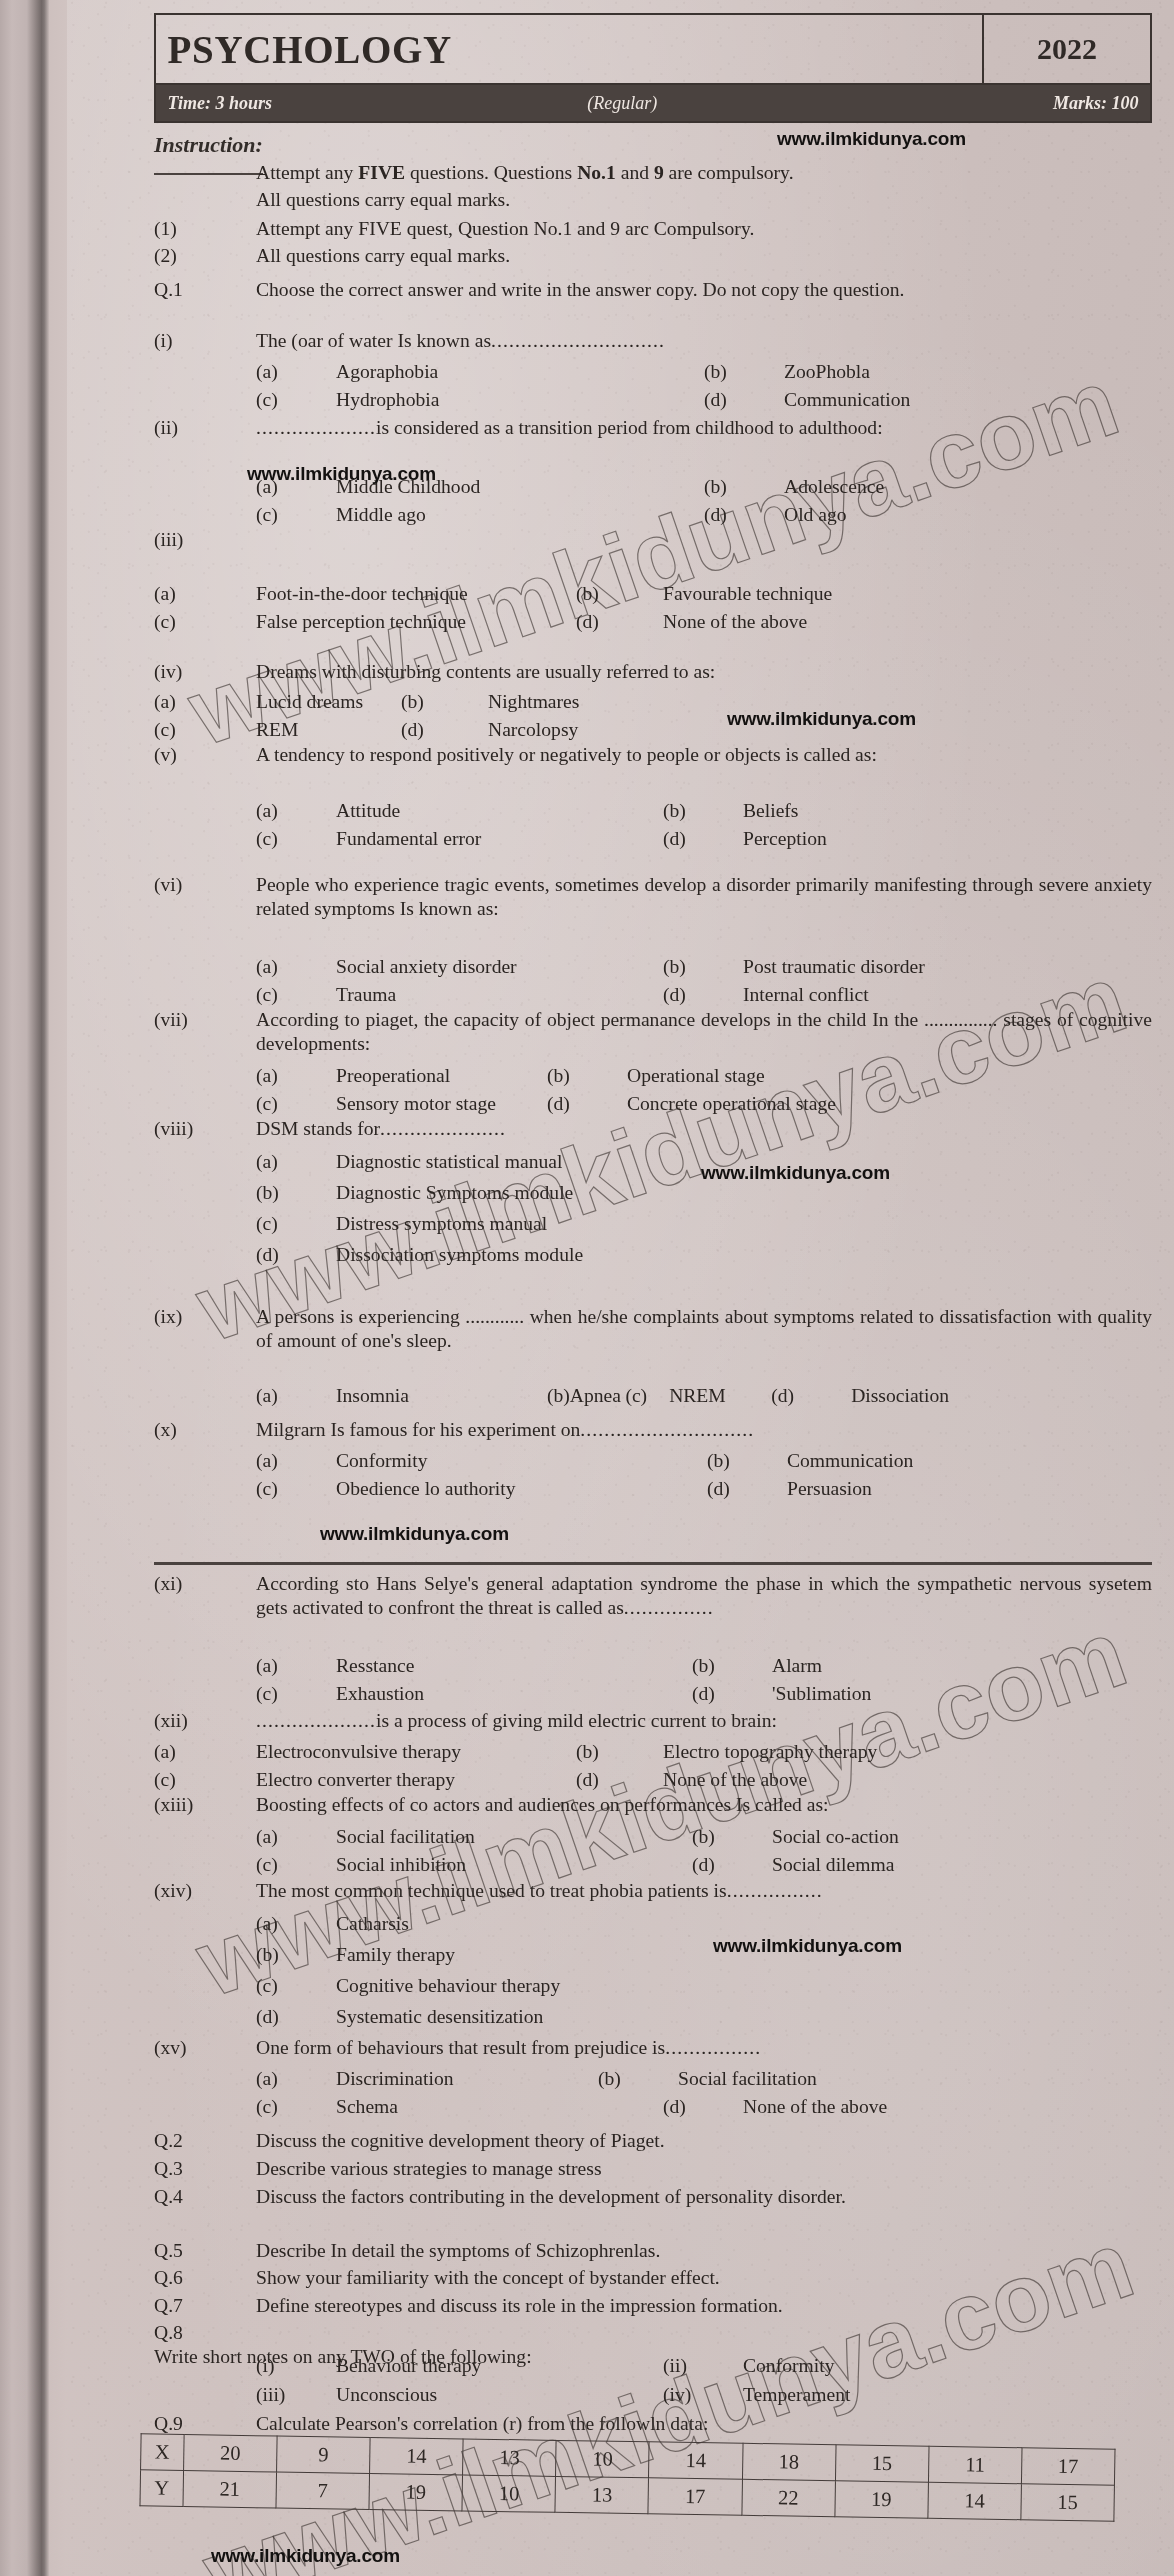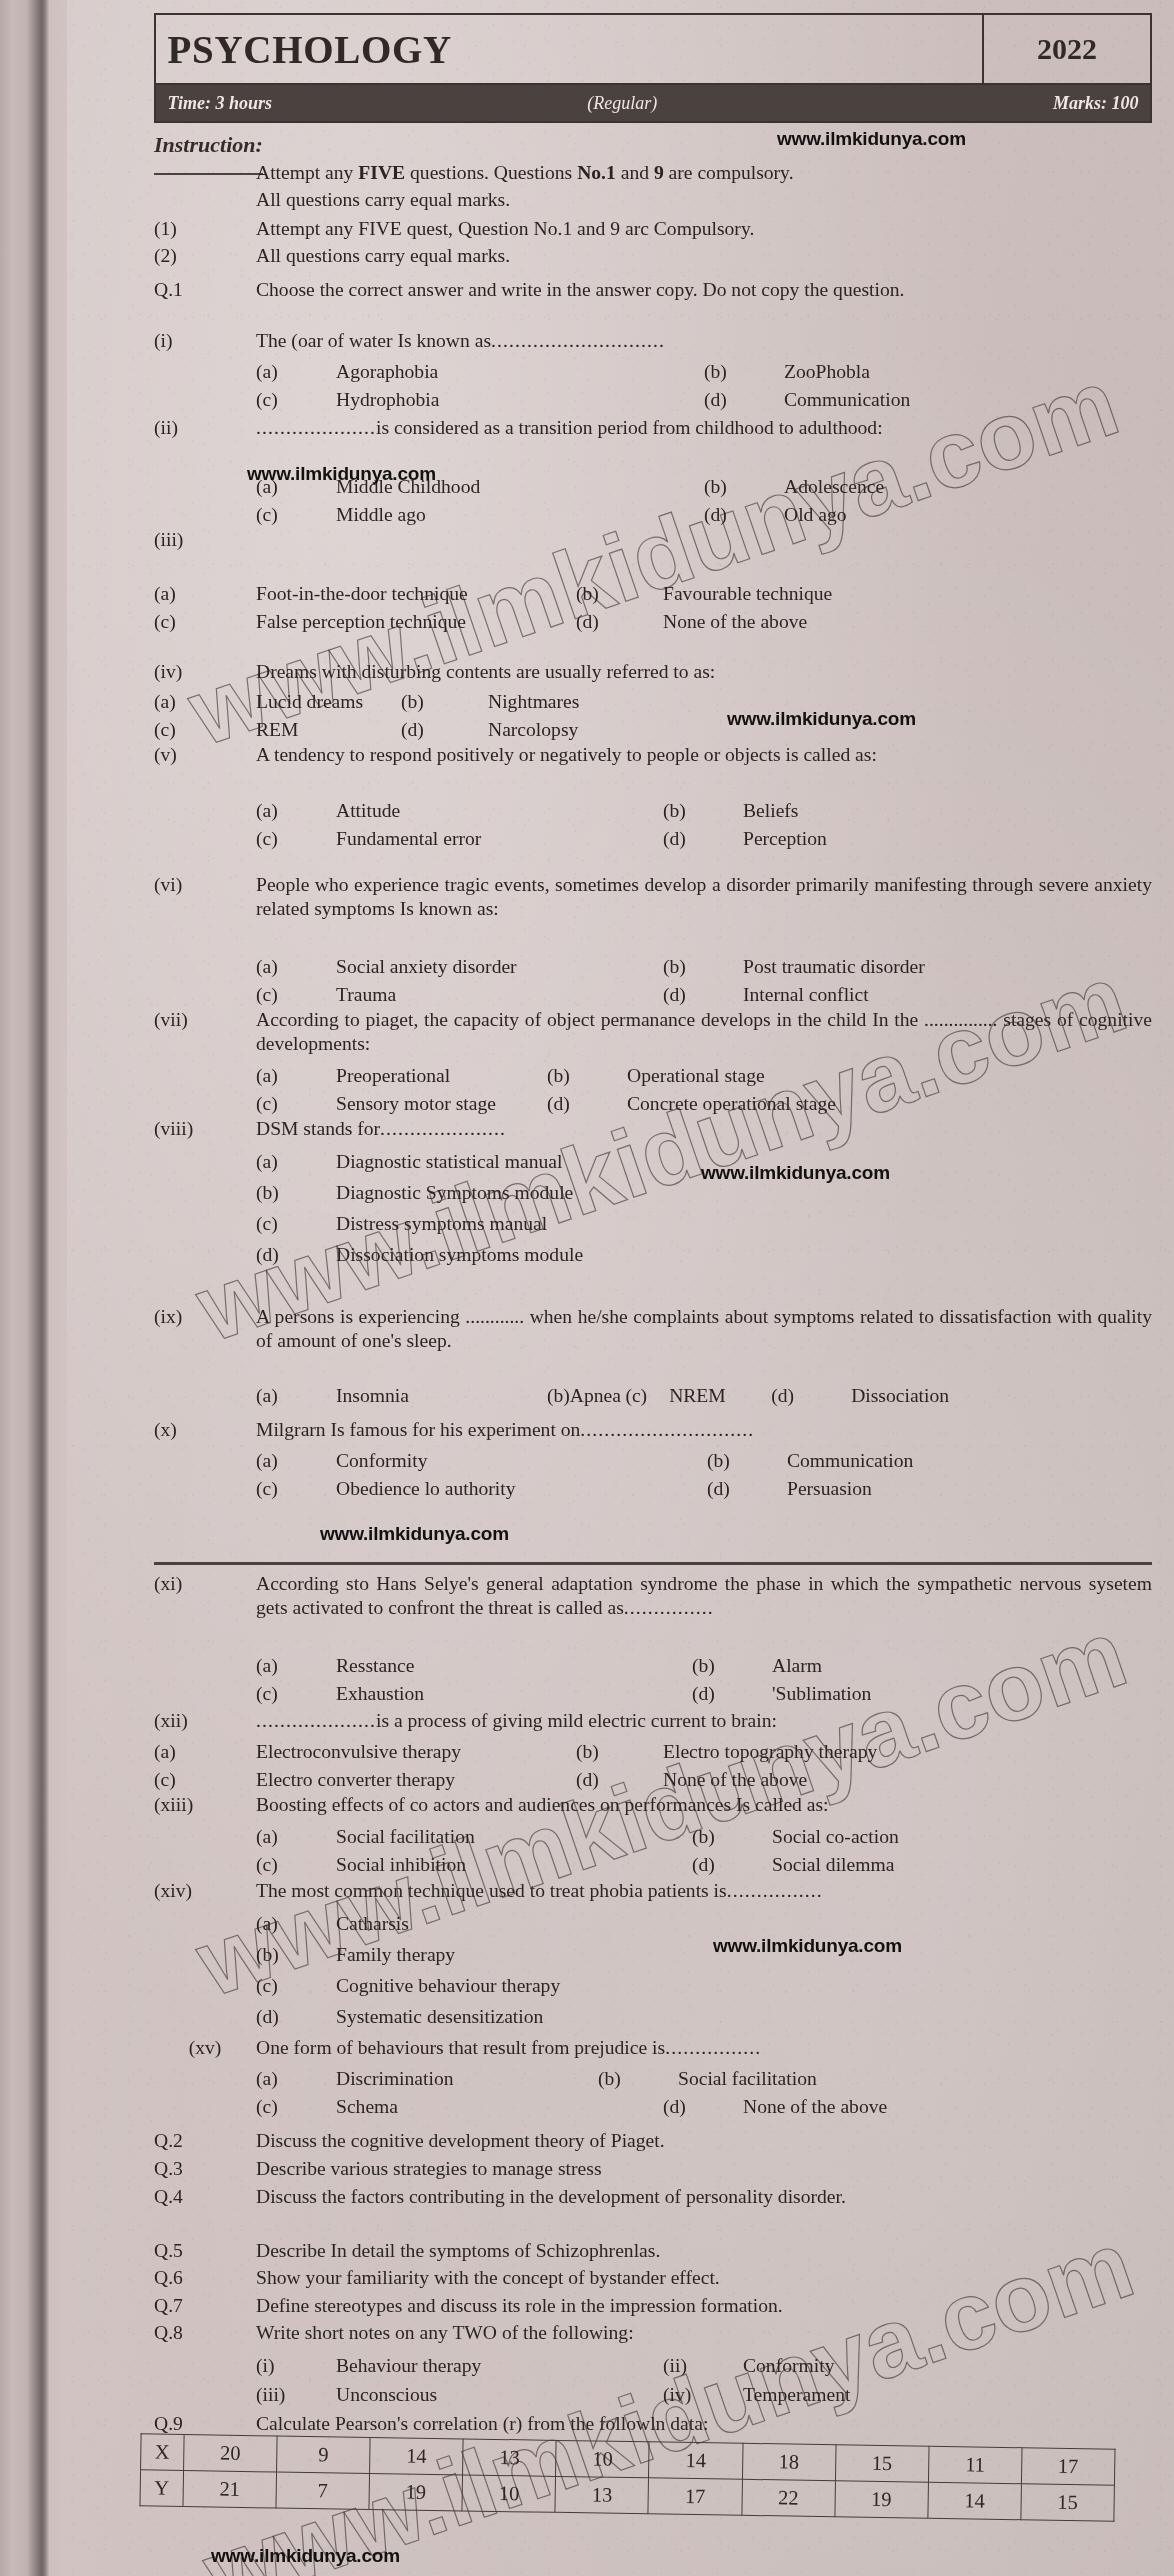--- a/index.html
+++ b/index.html
@@ -525,21 +525,21 @@
           <span class="optkey" style="width:80px;">(c)</span>
           <span>Cognitive behaviour therapy</span>
         </div>
       <div class="optrow">
           <span class="optkey" style="width:80px;">(d)</span>
           <span>Systematic desensitization</span>
         </div>
     </div>
 
     <div class="row ln" style="left:0px;top:2036px;width:998px;">
-      <div class="lbl" style="width:102px;text-align:center;">(xv)</div>
+      <div class="lbl" style="width:102px;">(xv)</div>
       <div class="txt"><span>One form of behaviours that result from prejudice is</span><span class="dots">...............</span>.</div>
     </div>
     <div class="opts" style="left:102px;top:2065px;width:896px;">
       <div class="optrow">
         <div class="optcell" style="width:342px;">
             <span class="optkey" style="width:80px;">(a)</span>
             <span>Discrimination</span>
           </div>
         <div class="optcell">
             <span class="optkey" style="width:80px;">(b)</span>
@@ -575,21 +575,21 @@
       <div class="txt">Describe In detail the symptoms of Schizophrenlas.</div>
     </div>
     <div class="row ln" style="left:0px;top:2266px;width:998px;">
       <div class="lbl" style="width:102px;">Q.6</div>
       <div class="txt">Show your familiarity with the concept of bystander effect.</div>
     </div>
     <div class="row ln" style="left:0px;top:2294px;width:998px;">
       <div class="lbl" style="width:102px;">Q.7</div>
       <div class="txt">Define stereotypes and discuss its role in the impression formation.</div>
     </div>
-    <div class="row ln" style="left:0px;top:2321px;width:998px;">
+    <div class="row ln" style="left:0px;top:2321px;width:998px;flex-direction:column;">
       <div class="lbl" style="width:102px;">Q.8</div>
       <div class="txt">Write short notes on any TWO of the following:</div>
     </div>
 
     <div class="opts" style="left:102px;top:2351px;width:896px;line-height:29px;">
       <div class="optrow">
         <div class="optcell" style="width:407px;">
             <span class="optkey" style="width:80px;">(i)</span>
             <span>Behaviour therapy</span>
           </div>

